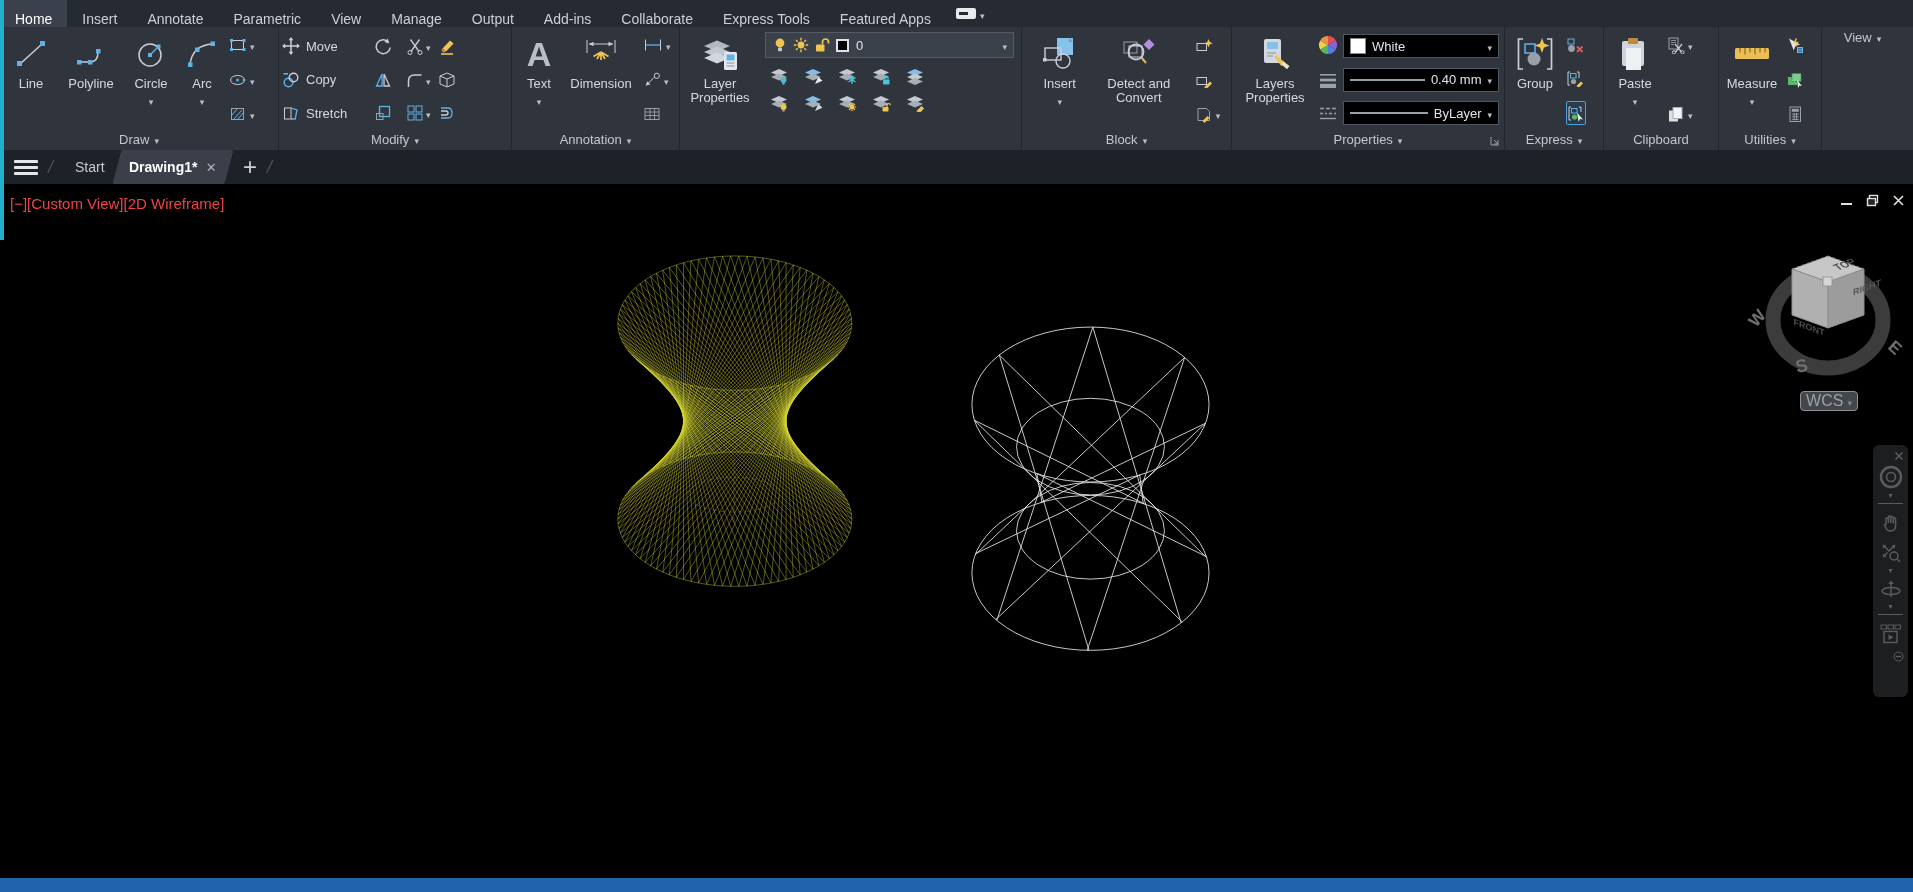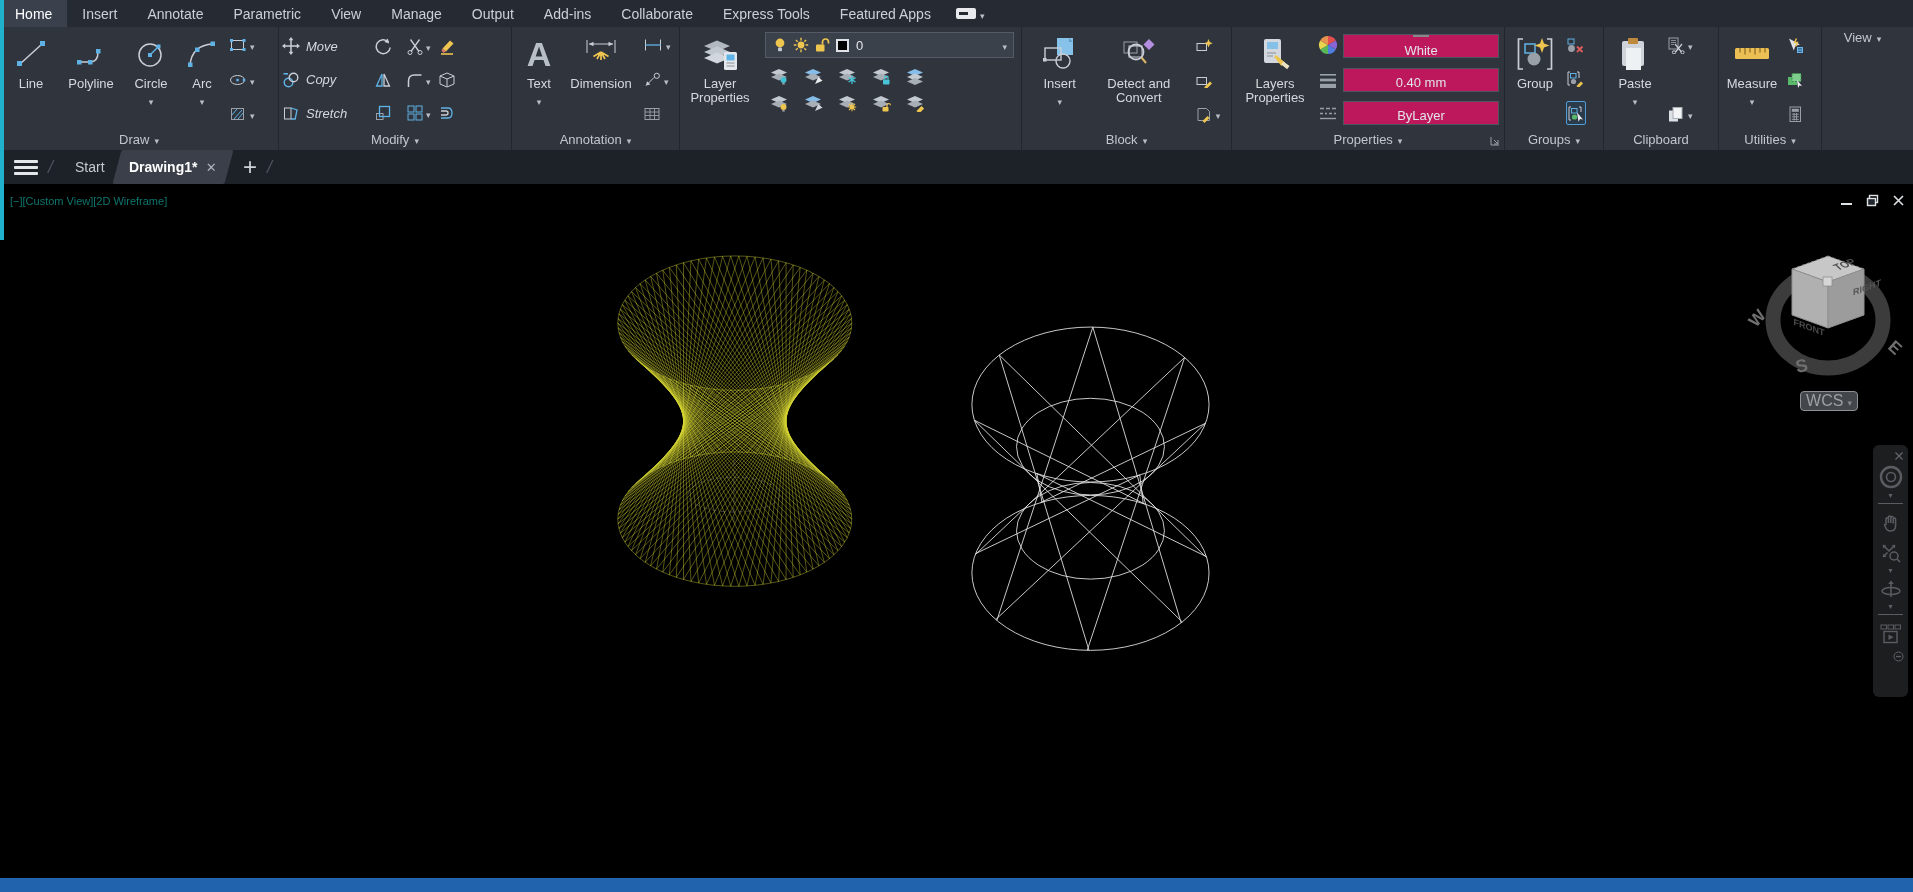--- a/index.html
+++ b/index.html
@@ -2,74 +2,74 @@
 <html><head>
 <meta charset="utf-8">
 <style>
   html,body{margin:0;padding:0;background:#000;}
   #app{position:relative;width:1913px;height:892px;overflow:hidden;
        font-family:"Liberation Sans","DejaVu Sans",sans-serif;
        -webkit-font-smoothing:antialiased;color:#d2d5da;}
   
   .titlebar{position:absolute;left:0;top:0;width:100%;height:27px;background:#262a33;
             display:flex;align-items:stretch;z-index:5;}
-  .mtab{display:flex;align-items:center;padding:0 15px;font-size:14px;color:#ccd0d6;cursor:default;}
+  .mtab{display:flex;align-items:flex-end;padding:0 15px;font-size:14px;color:#ccd0d6;cursor:default;}
   .mtab.active{background:#3b414c;color:#fff;}
   .wsicon{display:flex;align-items:center;gap:4px;padding:0 10px;}
   .wsrect{width:20px;height:11px;background:#e8eaed;border-radius:2px;position:relative;}
   .wsrect::after{content:"";position:absolute;left:3px;top:4px;width:9px;height:3px;background:#262a33;}
   .caret::after{content:"▾";font-size:9px;color:#b9bec6;line-height:1;}
   
   .ribbon{position:absolute;left:0;top:27px;width:100%;height:123px;background:#30343d;
           display:flex;z-index:4;}
   .panel{position:relative;height:123px;border-right:1px solid #22262e;box-sizing:border-box;
          display:flex;flex-direction:column;}
   .pc{flex:1;display:flex;padding:3px 3px 0 3px;overflow:hidden;}
   .plabel{height:21px;display:flex;align-items:center;justify-content:center;gap:5px;
           font-size:13px;color:#c2c7ce;}
   .bigbtn{display:flex;flex-direction:column;align-items:center;padding-top:3px;cursor:default;}
   .bigbtn .icbox{height:42px;display:flex;align-items:center;justify-content:center;}
   .bl{font-size:13px;color:#d5d8dd;text-align:center;line-height:14px;margin-top:2px;}
   .mrowlbl{font-size:13px;color:#d5d8dd;}
   .minicol{display:flex;flex-direction:column;justify-content:space-between;padding:4px 0 4px 4px;}
   .minibtn{display:flex;align-items:center;gap:3px;height:22px;}
-  .mgrid{display:flex;flex-direction:column;justify-content:space-between;padding:2px 0;font-style:italic;}
+  .mgrid{display:flex;flex-direction:column;justify-content:space-between;padding:2px 0;}
   .mrow{display:flex;align-items:center;height:28px;}
   .mrow .lblbtn{display:flex;align-items:center;gap:6px;width:92px;}
   .mrow .cell{width:32px;display:flex;align-items:center;gap:2px;}
   .swatch{width:13px;height:13px;background:#000;border:2px solid #dfe3e8;box-sizing:border-box;}
   .laycol{display:flex;flex-direction:column;flex:1;padding:2px 4px 2px 8px;}
   .laycombo{height:24px;background:#3b414b;border:1px solid #555b66;display:flex;align-items:center;
             gap:5px;padding:0 6px;}
   .layname{flex:1;font-size:13px;color:#e4e6ea;padding-left:2px;}
   .layrow{display:flex;gap:14px;margin-top:7px;padding-left:4px;}
   .propcombos{display:flex;flex-direction:column;justify-content:space-between;flex:1;padding:4px 2px;}
-  .combo{height:22px;background:#be185d;border:1px solid #4e5560;display:flex;align-items:center;
-         gap:6px;padding:0 6px;font-size:13px;color:#e2e4e8;flex-direction:column;}
+  .combo{height:22px;background:#000000;border:1px solid #4e5560;display:flex;align-items:center;
+         gap:6px;padding:0 6px;font-size:13px;color:#e2e4e8;}
   .combo .cline{flex:1;height:2px;background:#9aa0a8;}
   .combo .wsw{width:14px;height:14px;background:#fff;border:1px solid #888;}
   .combo .cval{white-space:nowrap;}
   .propmini{display:flex;flex-direction:column;justify-content:space-between;padding:5px 3px;}
   .hlbtn{border:1px solid #4d9fd8;background:#2c3b4a;border-radius:2px;}
   .launcher{position:absolute;right:4px;bottom:4px;width:10px;height:10px;}
   
   .filebar{position:absolute;left:0;top:150px;width:100%;height:34px;background:#1d2128;
            display:flex;align-items:center;z-index:4;}
   .hamb{width:24px;height:15px;margin-left:14px;display:flex;flex-direction:column;justify-content:space-between;}
   .hamb span{height:3px;background:#e4e7ea;border-radius:1px;}
   .slash{color:#4c525c;font-size:18px;margin:0 10px;font-style:italic;}
   .ftab{font-size:14px;color:#c6cad0;padding:0 12px;height:34px;display:flex;align-items:center;}
   .ftab.active{background:#3a3f49;color:#fff;font-weight:bold;gap:9px;
                transform:skewX(-15deg);border-radius:2px;}
   .ftab.active>*{transform:skewX(15deg);}
   .closex{color:#aeb3ba;font-weight:normal;font-size:13px;}
   .plus{color:#cfd3d8;font-size:24px;font-weight:300;margin-left:14px;}
   
   .viewport{position:absolute;left:0;top:184px;width:100%;height:694px;background:#000;}
-  .vplabel{position:absolute;left:10px;top:11px;font-size:11px;color:#0f766e;z-index:3;}
+  .vplabel{position:absolute;left:10px;top:11px;font-size:15px;color:#ef4444;z-index:3;}
   .winctl{position:absolute;right:8px;top:10px;display:flex;gap:13px;z-index:3;}
   #cv{position:absolute;left:0;top:0;}
   .wcs{position:absolute;left:1800px;top:207px;width:56px;height:18px;background:#43464a;
        border:1px solid #8d9094;border-radius:4px;display:flex;align-items:center;justify-content:center;
        gap:4px;font-size:16px;color:#9ba0a6;z-index:3;}
   .wcs .caret::after{color:#84888e;}
   .navbar{position:absolute;left:1873px;top:261px;width:35px;height:252px;
           background:rgba(70,72,76,.42);border-radius:6px;z-index:3;
           display:flex;flex-direction:column;align-items:center;padding-top:6px;box-sizing:border-box;}
   .navbar .nvx{align-self:flex-end;margin-right:4px;}
@@ -688,21 +688,21 @@
                   <path d="M4 2H2v13h2M12 2h2v5" fill="none" stroke="#c9ced6"></path>
                   <rect x="4.5" y="3.5" width="5.5" height="4.5" fill="none" stroke="#5fb2e6"></rect>
                   <circle cx="7.5" cy="12" r="2.6" fill="#58b868"></circle>
                   <path d="M10 7.5l6 7-3-.6-1.5 2.9z" fill="#e8ecf0"></path>
                 </svg>
               </span>
             </div>
         </div>
       </div>
       <div class="plabel">
-          <span>Groups</span>
+          <span>Express</span>
           <span class="caret"></span>
         </div>
     </section>
 
     <section class="panel" style="width:115px">
       <div class="pc">
         <div class="bigbtn" style="width:56px">
           <span class="icbox ic">
               <svg width="36" height="36" viewBox="0 0 36 36">
                 <rect x="5" y="5" width="22" height="25" rx="2" fill="#cfd4da"></rect>

